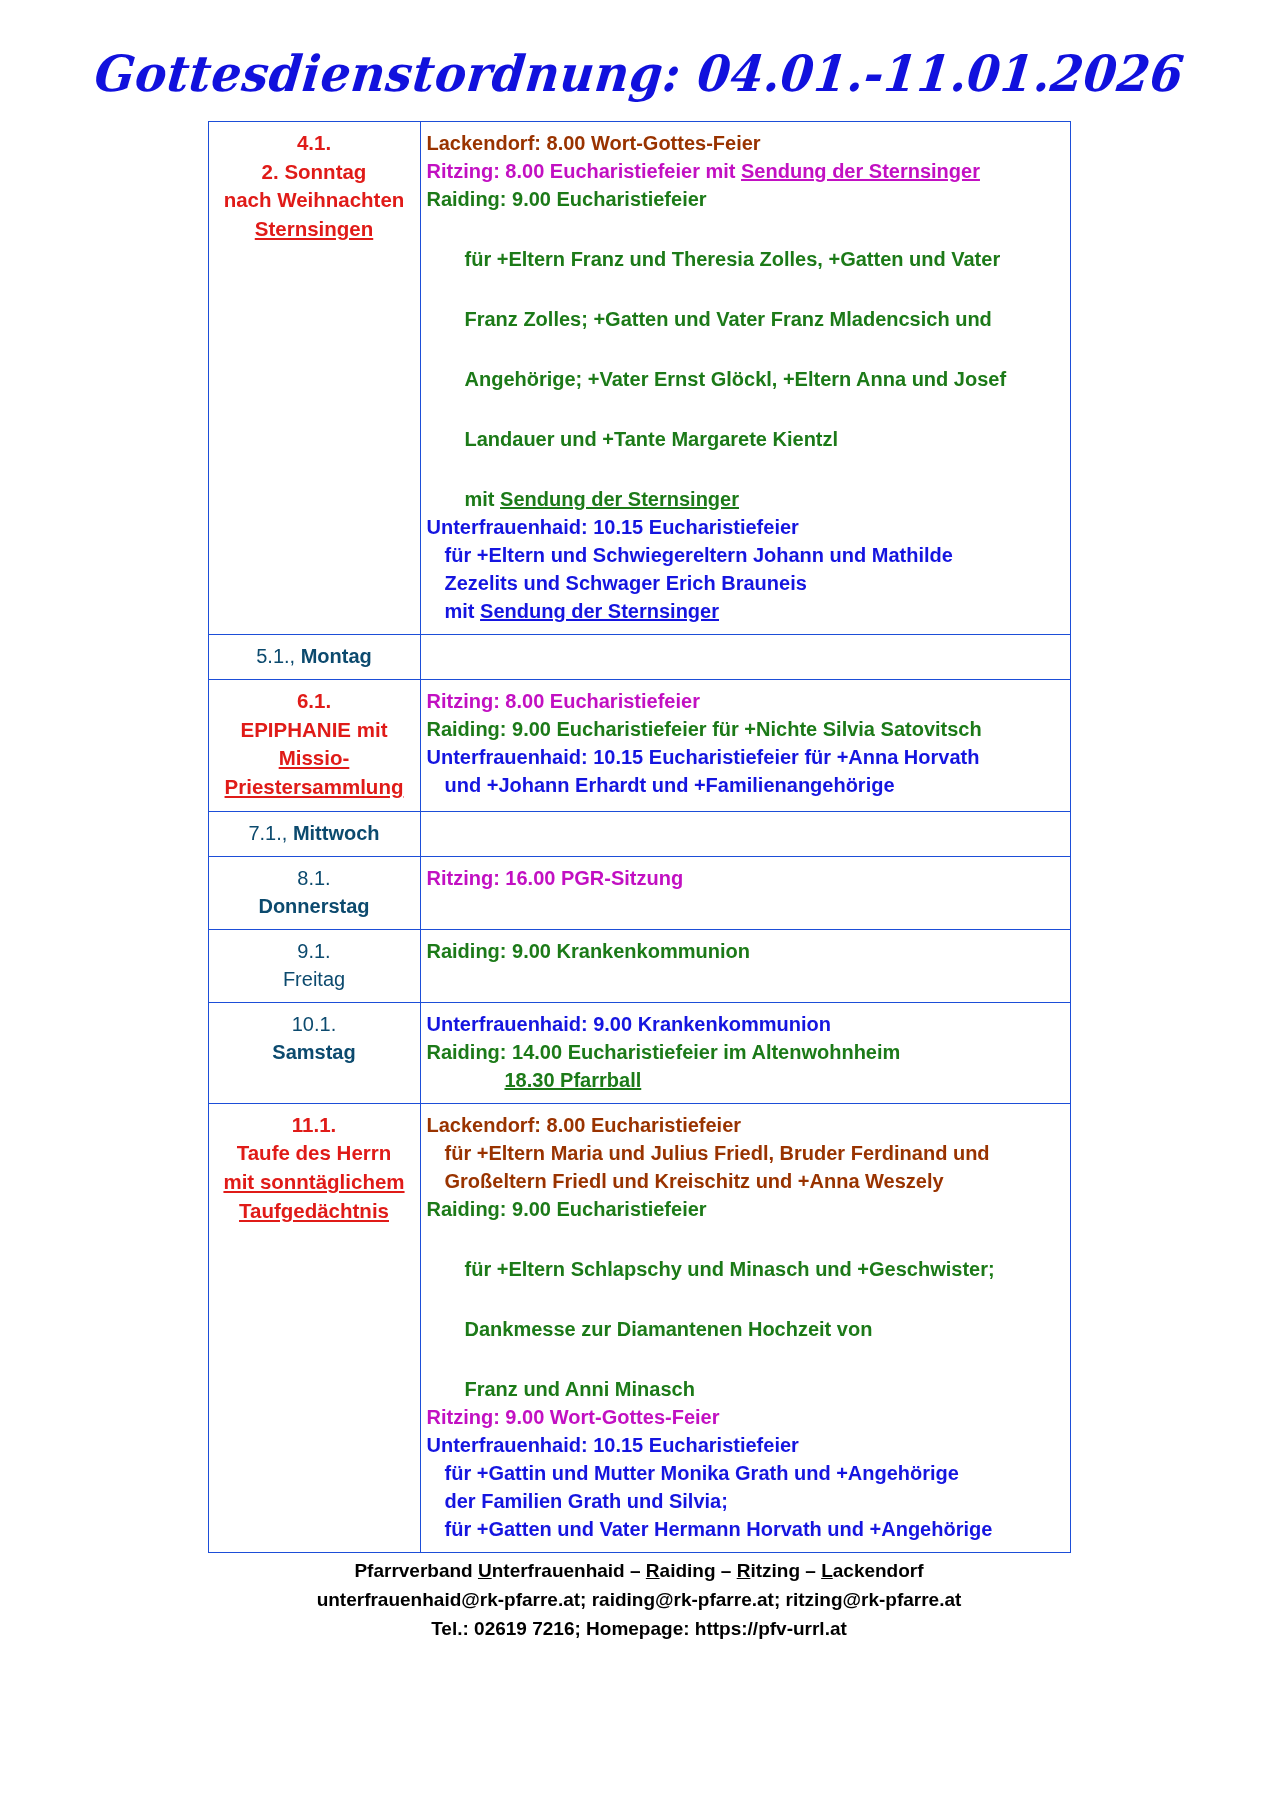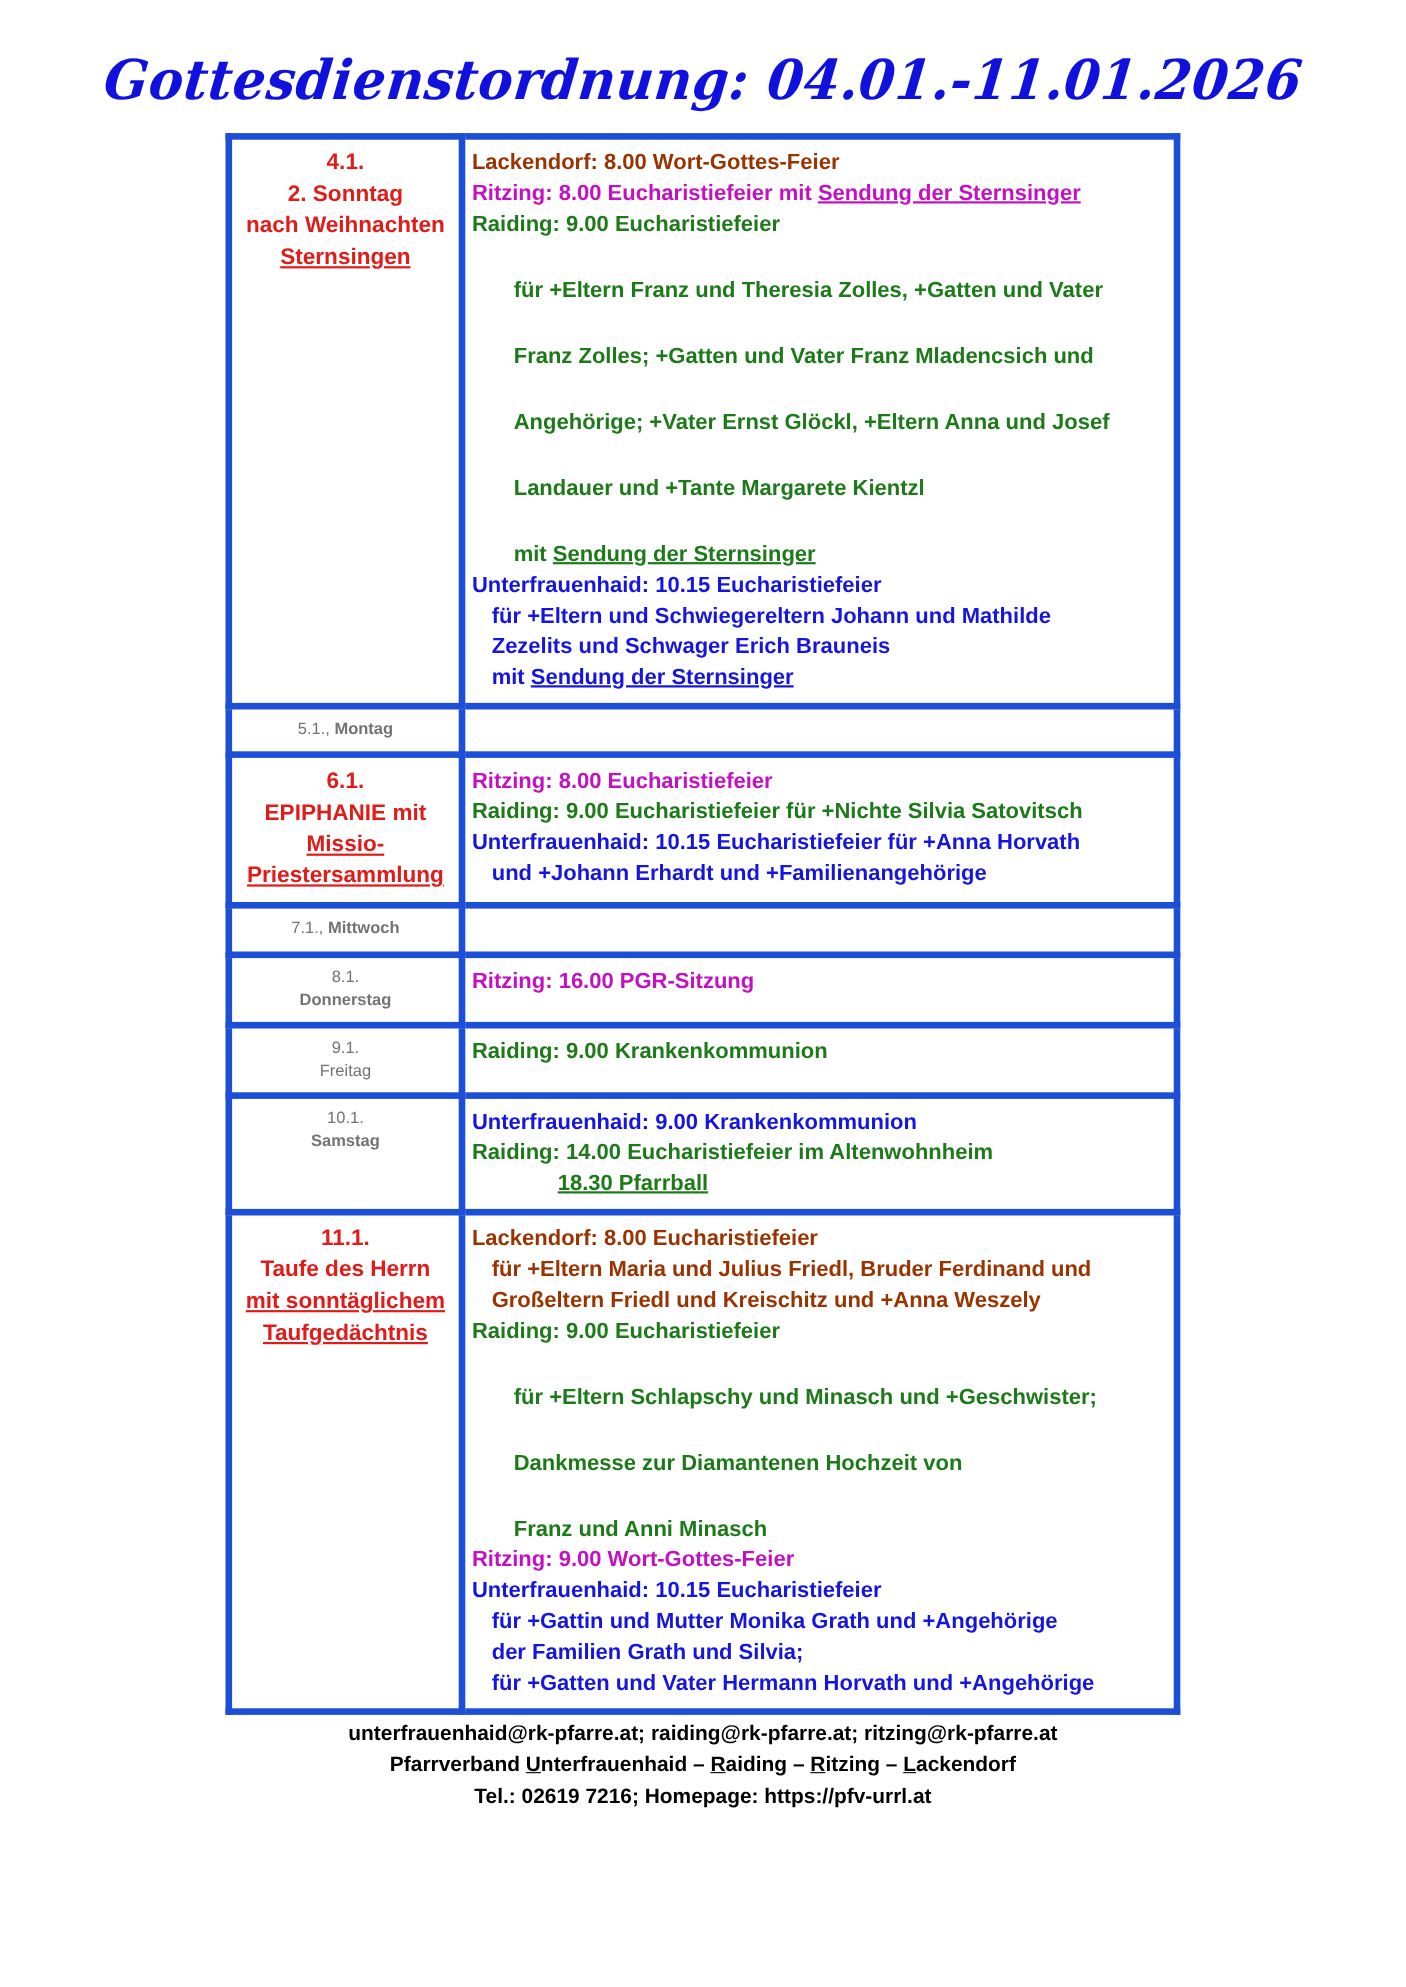--- a/index.html
+++ b/index.html
@@ -42,21 +42,21 @@
 
   
   .sched-table {
     border-collapse: collapse;
     table-layout: fixed;
     margin: 0 auto;
     width: 862px;
     border: 1px solid #5a5a5a;
   }
   .sched-table td {
-    border: 6px solid #1d4ed8;
+    border: 1px solid #1d4ed8;
     vertical-align: top;
     padding: 0;
   }
   .col-day {
     width: 212px;
   }
   .col-events {
     width: 650px;
   }
 
@@ -72,23 +72,23 @@
 
   
   .day-line {
     display: block;
     font-size: 20.5px;
     font-weight: bold;
     white-space: nowrap;
   }
   .day-line.feast { color: #e01b18; }
   .day-line.plain {
-    color: #737373;
+    color: #0c4a6e;
     font-weight: normal;
-    font-size: 15px;
+    font-size: 20px;
   }
   .day-line.plain b { font-weight: bold; }
   .day-line.underline { text-decoration: underline; }
 
   
   .ev {
     display: block;
     font-size: 20px;
     font-weight: bold;
     white-space: nowrap;
@@ -262,18 +262,18 @@
               <span class="ev c-unter ind1">für +Gattin und Mutter Monika Grath und +Angehörige</span>
               <span class="ev c-unter ind1">der Familien Grath und Silvia;</span>
               <span class="ev c-unter ind1">für +Gatten und Vater Hermann Horvath und +Angehörige</span>
             </div>
           </td>
         </tr>
       </tbody>
   </table>
 
   <div class="footer" id="footer-block">
+      <span class="footer-line">Pfarrverband <span class="u">U</span>nterfrauenhaid – <span class="u">R</span>aiding – <span class="u">R</span>itzing – <span class="u">L</span>ackendorf</span>
       <span class="footer-line">unterfrauenhaid@rk-pfarre.at; raiding@rk-pfarre.at; ritzing@rk-pfarre.at</span>
-      <span class="footer-line">Pfarrverband <span class="u">U</span>nterfrauenhaid – <span class="u">R</span>aiding – <span class="u">R</span>itzing – <span class="u">L</span>ackendorf</span>
       <span class="footer-line">Tel.: 02619 7216; Homepage: https://pfv-urrl.at</span>
     </div>
 
 </div>
 
 </body></html>

